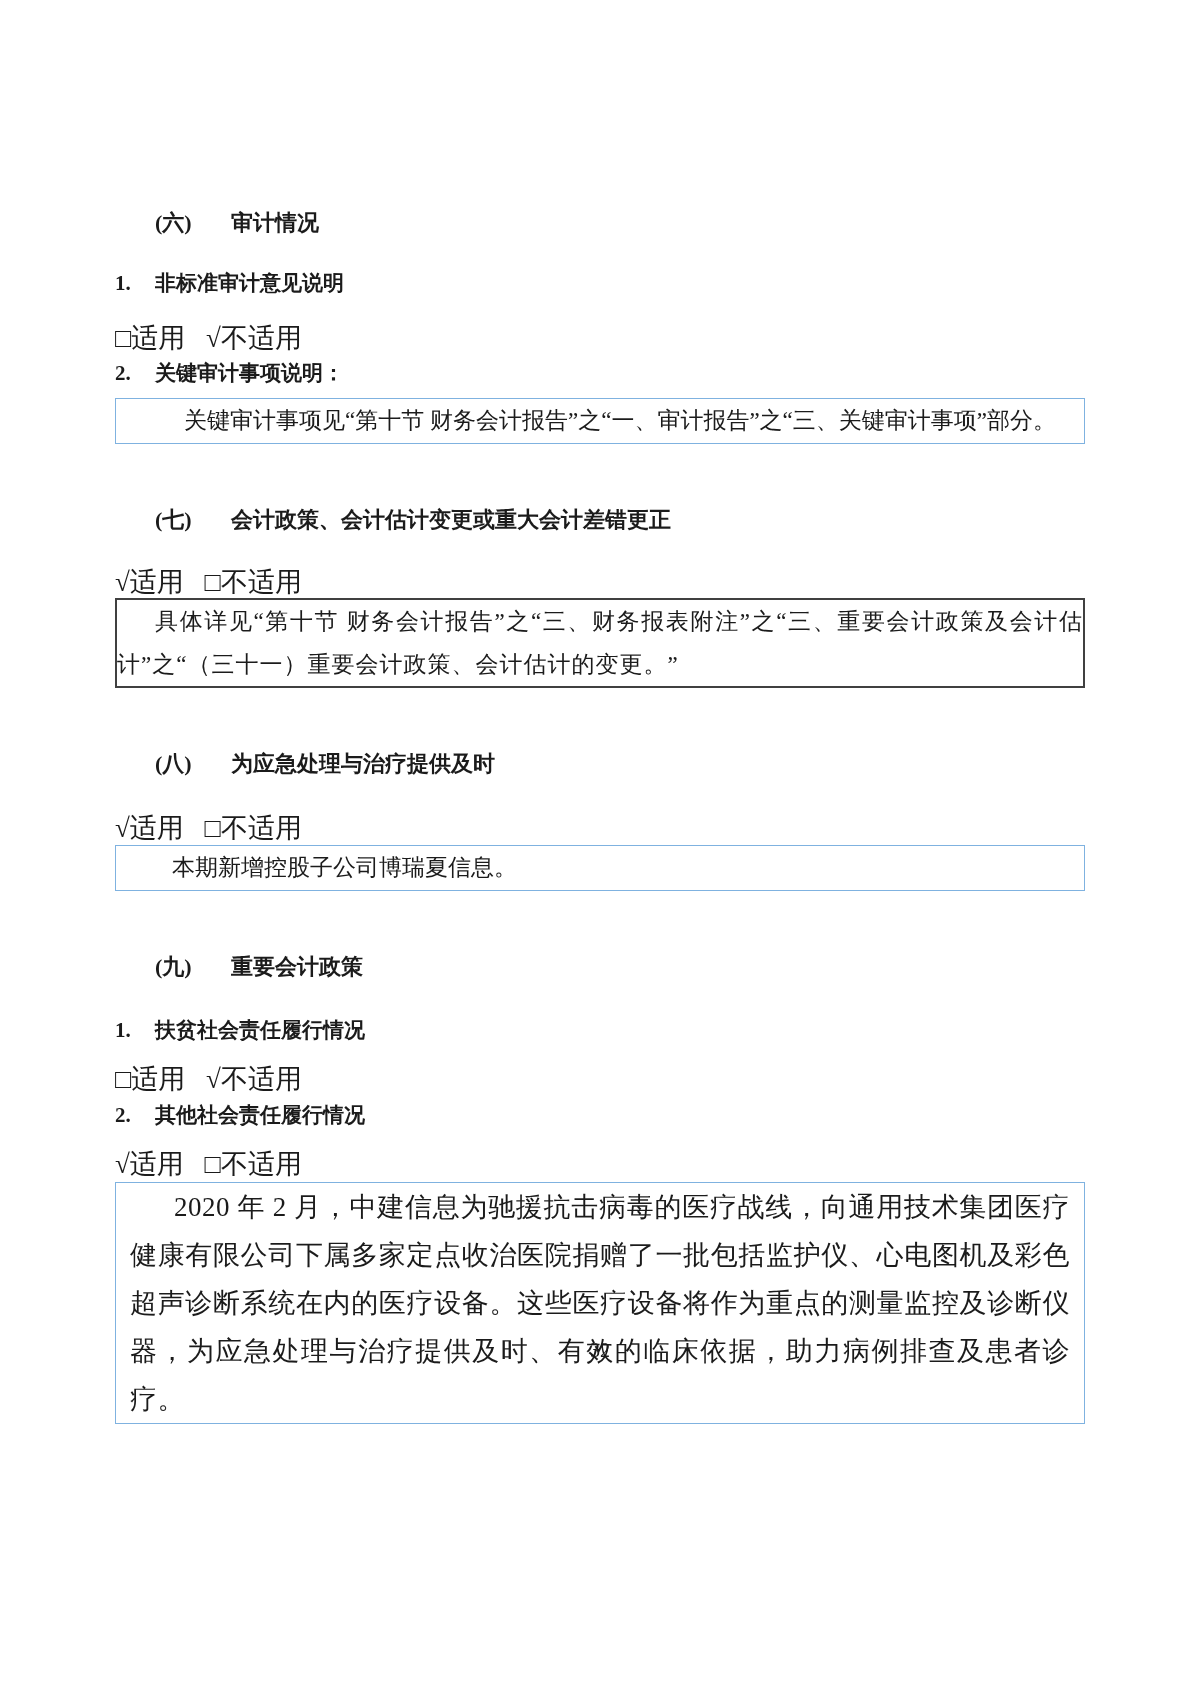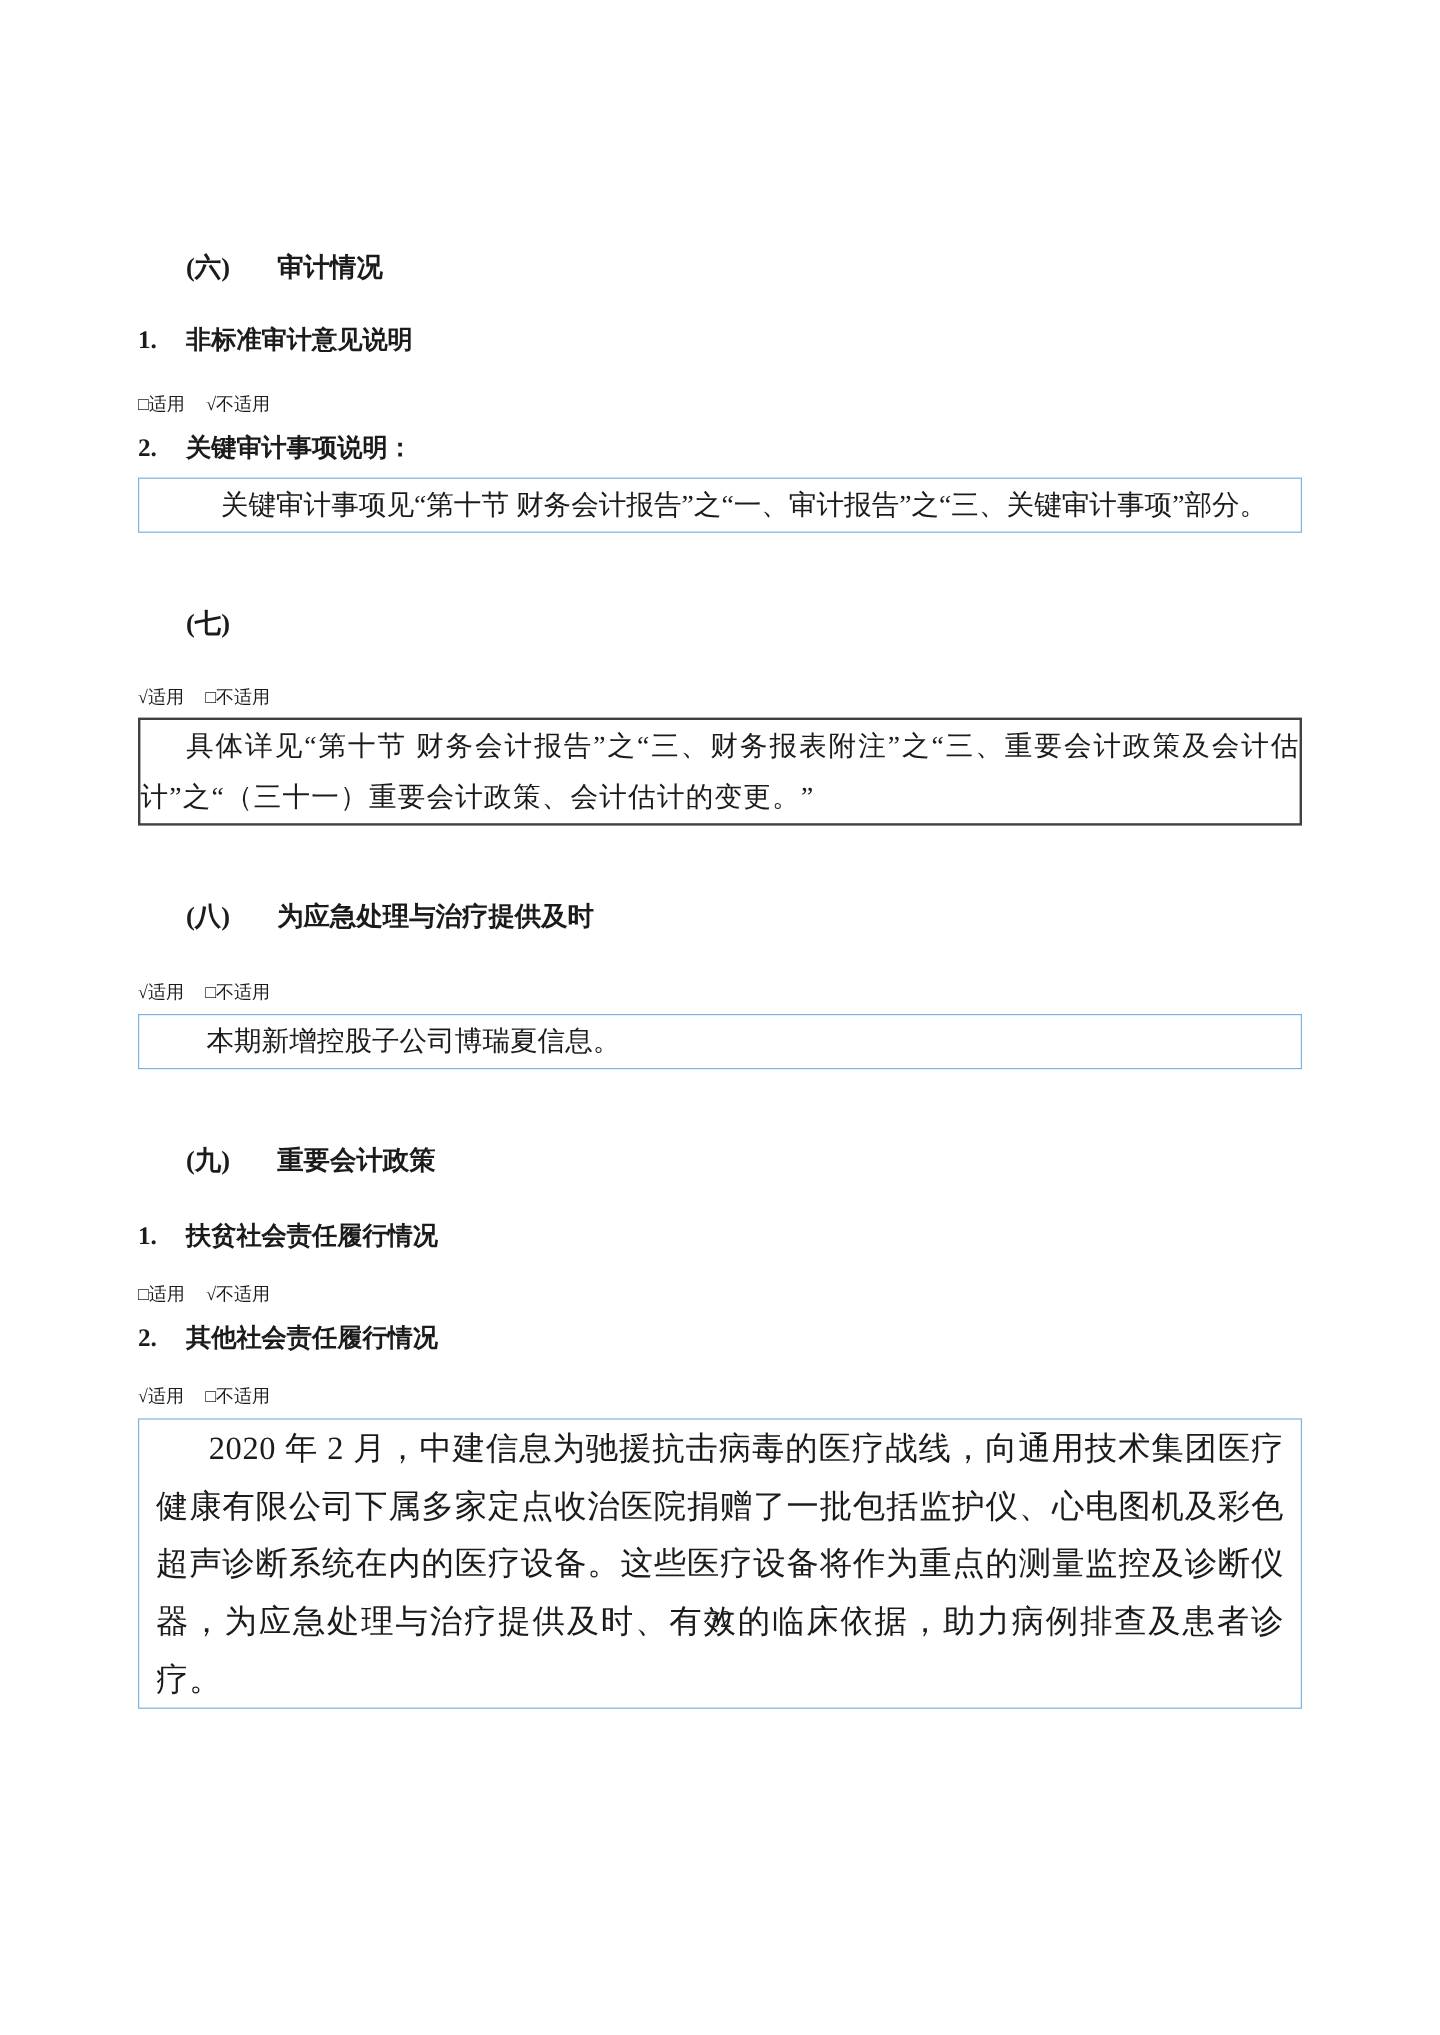--- a/index.html
+++ b/index.html
@@ -34,21 +34,21 @@
   .heading .hnum{width:76px;flex:0 0 auto;}
   .item{
     display:flex;
     font-weight:bold;
     font-size:21px;
     line-height:30px;
     white-space:nowrap;
   }
   .item .inum{width:40px;flex:0 0 auto;}
   .check{
-    font-size:15px;
+    font-size:27px;
     line-height:30px;
     white-space:nowrap;
   }
   .check .opt2{margin-left:14px;}
   .box{
     width:100%;
     border:1px solid var(--box-border-blue);
     font-size:23px;
     line-height:30px;
     padding:7px 12px;
@@ -117,20 +117,21 @@
       <span class="inum">2.</span>
       <span class="ilabel">关键审计事项说明：</span>
     </div>
 
     <div class="box box-one-line mb61">
       <p>关键审计事项见“第十节 财务会计报告”之“一、审计报告”之“三、关键审计事项”部分。</p>
     </div>
 
     <div class="heading mb32">
       <span class="hnum">(七)</span>
+      <span class="htitle">会计政策、会计估计变更或重大会计差错更正</span>
     </div>
 
     <div class="check mb1">
       <span class="opt1">√适用</span>
       <span class="opt2">□不适用</span>
     </div>
 
     <div class="box box-dark mb61">
       <p>具体详见“第十节 财务会计报告”之“三、财务报表附注”之“三、重要会计政策及会计估计”之“（三十一）重要会计政策、会计估计的变更。”</p>
     </div>

